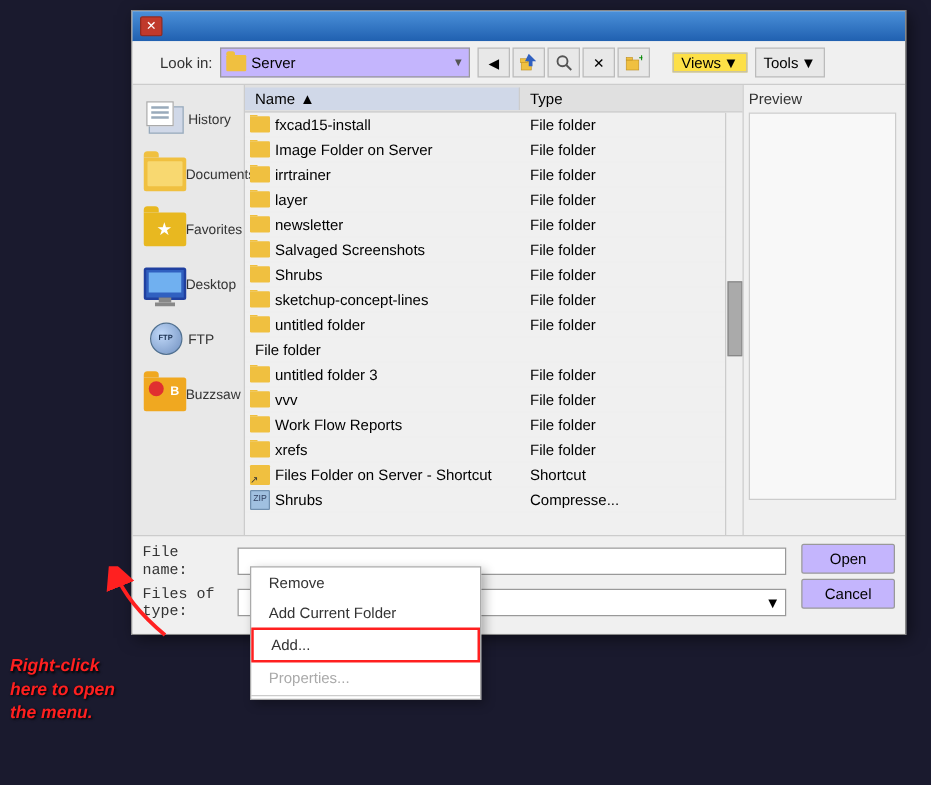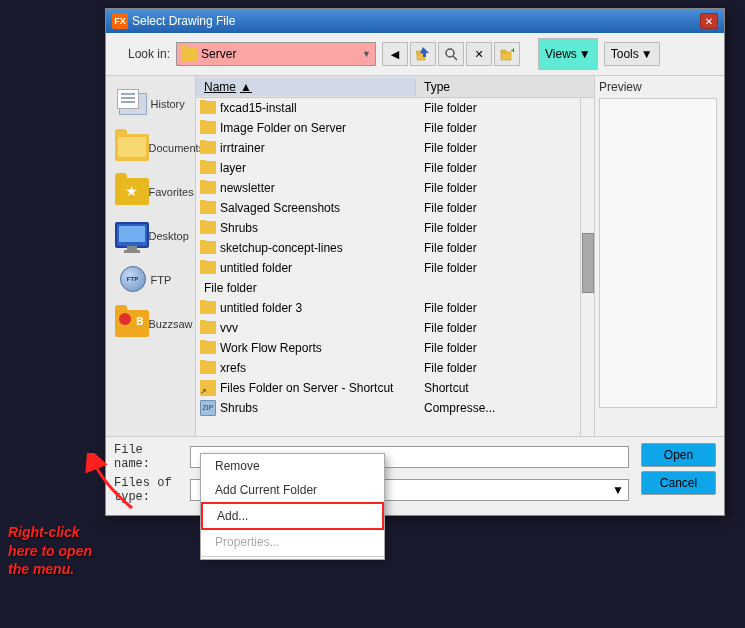--- a/index.html
+++ b/index.html
@@ -104,21 +104,21 @@
       gap: 6px;
       border-bottom: 1px solid #ccc;
     }
     .toolbar-label {
       color: #333;
       font-size: 12px;
     }
     .look-in-combo {
       display: flex;
       align-items: center;
-      background: #fca5a5;
+      background: #c4b5fd;
       border: 1px solid #999;
       padding: 2px 4px;
       min-width: 200px;
       height: 24px;
       gap: 4px;
     }
     .folder-icon-sm {
       width: 16px;
       height: 13px;
       background: #f0c040;
@@ -158,25 +158,25 @@
       cursor: pointer;
       font-size: 11px;
     }
     .tb-sep { width: 6px; }
 
     .views-btn {
       display: flex;
       align-items: center;
       gap: 2px;
       padding: 2px 6px;
-      background: #5eead4;
+      background: #fde047;
       border: 1px solid #bbb;
       cursor: pointer;
       font-size: 12px;
-      height: 32px;
+      height: 16px;
     }
     .tools-btn {
       display: flex;
       align-items: center;
       gap: 2px;
       padding: 2px 6px;
       background: #e8e8e8;
       border: 1px solid #bbb;
       cursor: pointer;
       font-size: 12px;
@@ -426,21 +426,20 @@
       width: 220px;
       padding: 2px 8px;
       font-size: 12px;
       font-weight: normal;
       border-right: 1px solid #ccc;
       display: flex;
       align-items: center;
       gap: 4px;
       background: #d0d8e8;
       cursor: pointer;
-      text-decoration: underline;
     }
     .col-type-header {
       flex: 1;
       padding: 2px 8px;
       font-size: 12px;
       font-weight: normal;
     }
     .file-list-scroll {
       flex: 1;
       overflow-y: auto;
@@ -593,21 +592,21 @@
     }
     .side-buttons {
       display: flex;
       flex-direction: column;
       gap: 4px;
       margin-left: 6px;
     }
     .action-btn {
       width: 75px;
       height: 24px;
-      background: #0ea5e9;
+      background: #c4b5fd;
       border: 1px solid #999;
       border-radius: 2px;
       font-size: 12px;
       cursor: pointer;
       display: flex;
       align-items: center;
       justify-content: center;
     }
 
     
@@ -639,24 +638,20 @@
       background: #ccc;
       margin: 2px 0;
     }
   </style>
 </head>
 <body>
 
 <div class="dialog">
 
   <div class="title-bar">
-    <div class="title-bar-left">
-      <div class="title-icon">FX</div>
-      <span class="title-text">Select Drawing File</span>
-    </div>
     <div class="title-controls">
       <div class="title-btn">✕</div>
     </div>
   </div>
 
   <div class="toolbar">
     <span class="toolbar-label">Look in:</span>
     <div class="look-in-combo">
       <div class="folder-icon-sm"></div>
       <span class="combo-text">Server</span>

